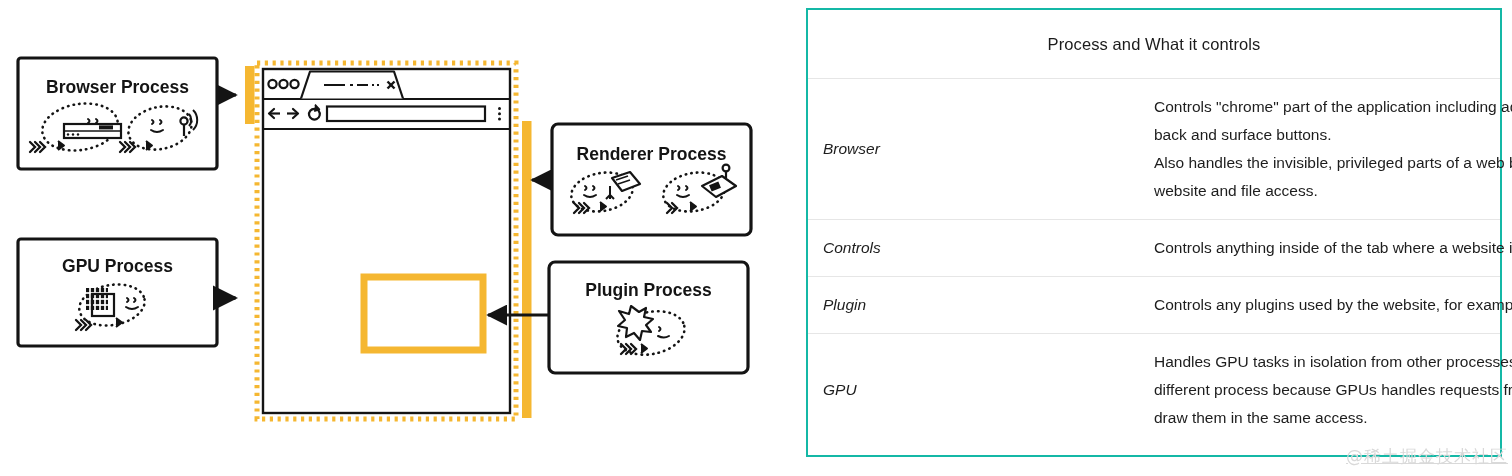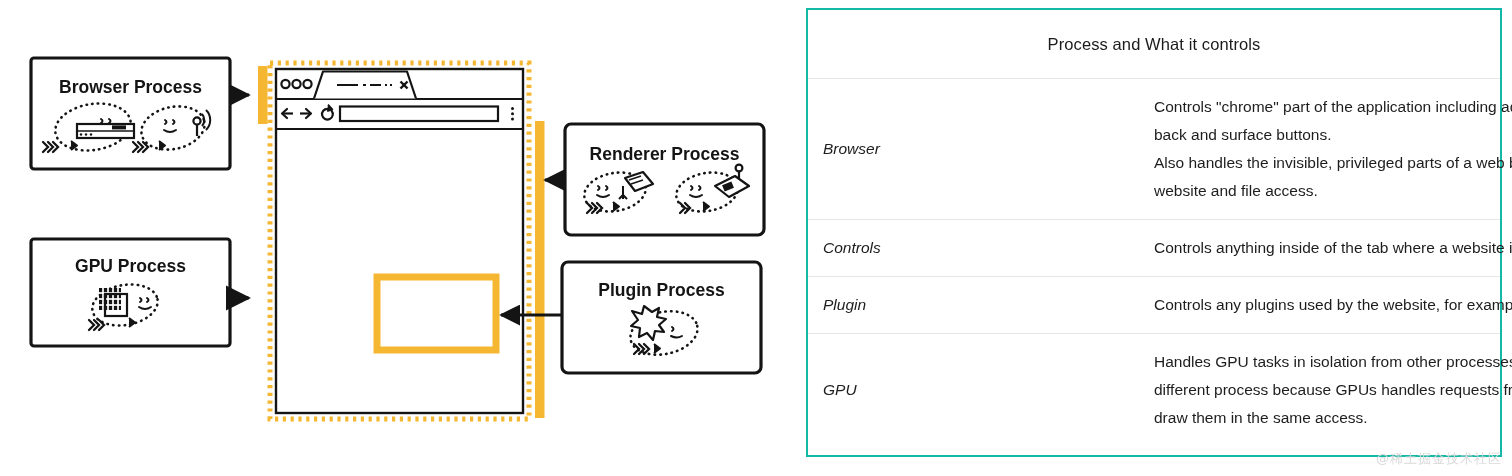--- a/index.html
+++ b/index.html
@@ -4,21 +4,21 @@
 <style>
   html,body{margin:0;padding:0;}
   body{
     width:1512px;height:476px;overflow:hidden;background:#ffffff;
     font-family:"Liberation Sans",sans-serif;
     -webkit-font-smoothing:antialiased;
   }
   #root{position:relative;width:1512px;height:476px;}
 
   
-  #diagram{position:absolute;left:17px;top:0;width:790px;height:476px;}
+  #diagram{position:absolute;left:4px;top:0;width:790px;height:476px;}
   #diagram svg{display:block;}
 
   .proc-label{
     font-family:"Liberation Sans",sans-serif;
     font-weight:700;fill:#141414;
   }
 
   
   #table-panel{
     position:absolute;left:797px;top:8px;width:696px;height:449px;
@@ -35,24 +35,24 @@
     border-bottom:1px solid #e6e6e6;
     vertical-align:middle;
     font-size:15.5px;color:#1d1d1d;line-height:28px;
   }
   .tbl tr:last-child td{border-bottom:none;}
   .col-name{width:113px;padding:14px 0 14px 15px;box-sizing:border-box;font-style:italic;}
   .col-desc{padding:14px 18px 14px 0;box-sizing:border-box;}
   .desc-line{display:block;white-space:nowrap;}
 
   #watermark{
-    position:absolute;right:10px;bottom:8px;
-    font-size:13px;color:#d9d9d9;letter-spacing:1px;
+    position:absolute;right:4px;bottom:8px;
+    font-size:17px;color:#d9d9d9;letter-spacing:1px;
     font-family:"DejaVu Sans",sans-serif;
-    user-select:none;pointer-events:none;
+    user-select:none;pointer-events:none;text-decoration:underline;
   }
 </style>
 </head>
 <body>
 
 <div id="root">
 
   <div id="diagram">
     <svg width="790" height="476" viewBox="0 0 790 476" xmlns="http://www.w3.org/2000/svg">
       <defs>

